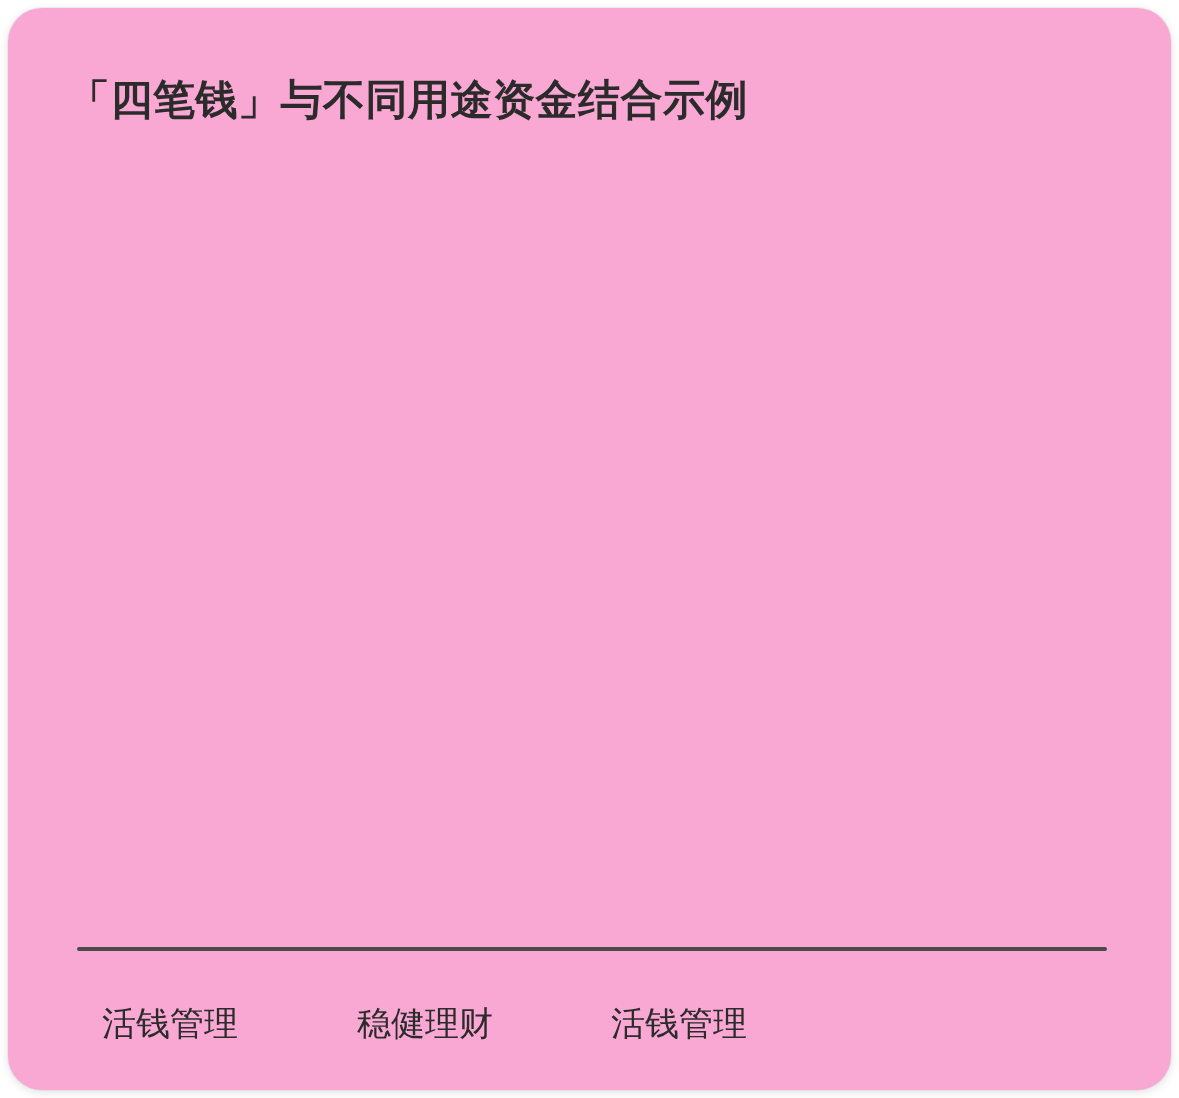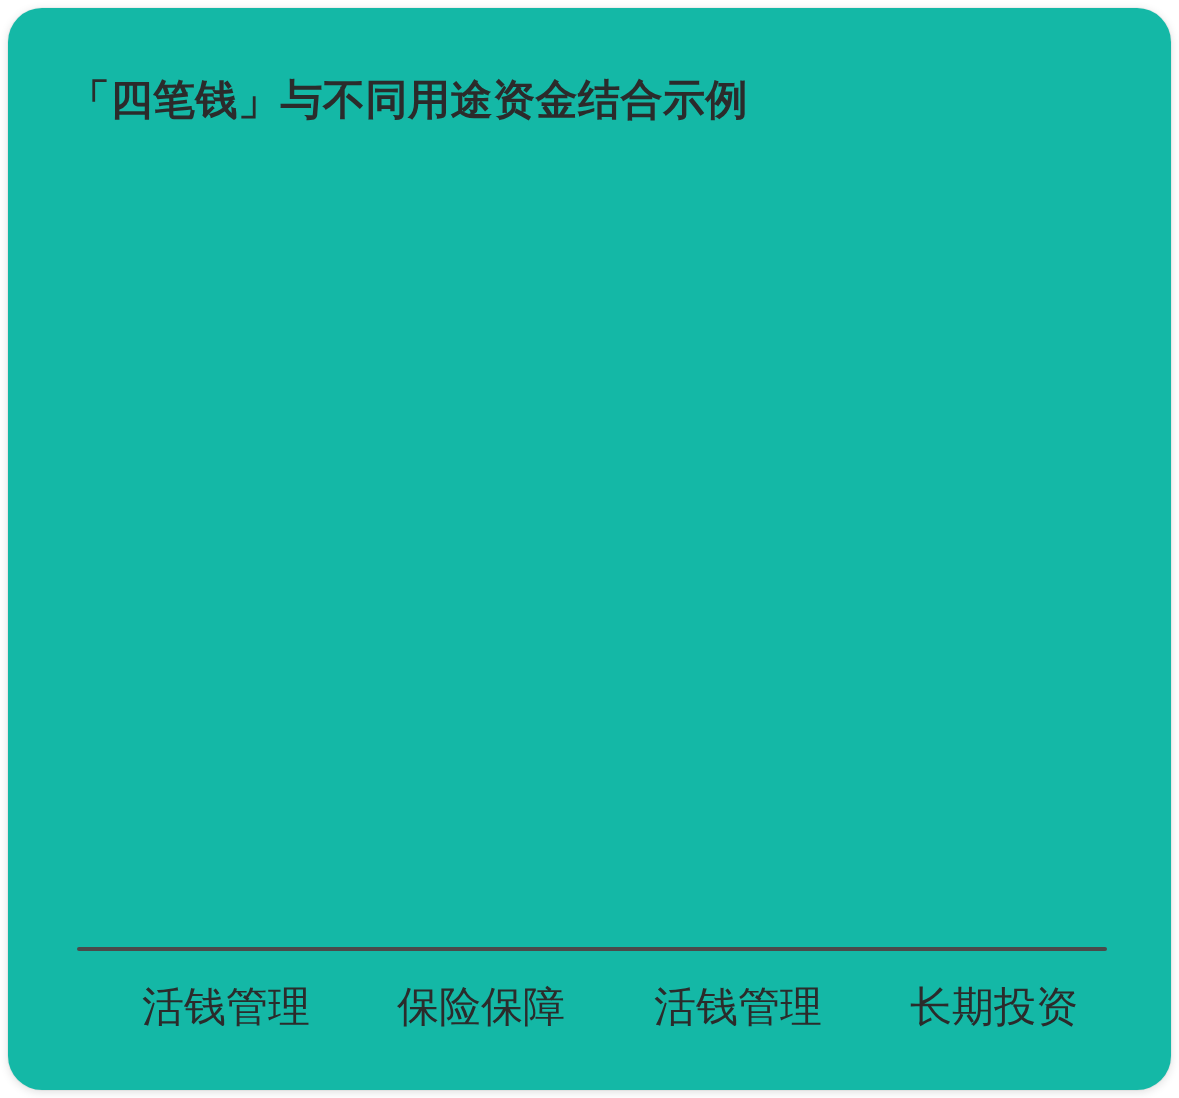--- a/index.html
+++ b/index.html
@@ -14,21 +14,21 @@
     font-family: "Liberation Sans", "DejaVu Sans", sans-serif;
     overflow: hidden;
   }
 
   #card {
     position: absolute;
     left: 8px;
     top: 8px;
     width: 1163px;
     height: 1082px;
-    background: #14b8a6;
+    background: #f9a8d4;
     border-radius: 34px;
     box-shadow: 0 2px 10px rgba(0,0,0,0.13), 0 0 0 1px rgba(0,0,0,0.035);
     overflow: hidden;
   }
 
   #chart-title {
     position: absolute;
     left: 60px;
     top: 64px;
     font-size: 42px;
@@ -57,24 +57,24 @@
     border-radius: 2px;
   }
 
   .column {
     position: absolute;
     bottom: 0;
   }
 
   .cat-label {
     position: absolute;
-    top: 971px;
-    font-size: 42px;
+    top: 993px;
+    font-size: 34px;
     color: #2b2b2b;
-    text-align: right;
+    text-align: left;
     white-space: nowrap;
   }
 </style>
 </head>
 <body>
 
 <div id="card">
 
   <div id="chart-title">「四笔钱」与不同用途资金结合示例</div>
 
@@ -99,18 +99,17 @@
     </div>
 
     <div class="column">
       
       
     </div>
 
     <div id="baseline"></div>
 
     <div class="cat-label" style="left:94px;  width:208px;">活钱管理</div>
-    <div class="cat-label" style="left:349px; width:208px;">保险保障</div>
+    <div class="cat-label" style="left:349px; width:208px;">稳健理财</div>
     <div class="cat-label" style="left:603px; width:211px;">活钱管理</div>
-    <div class="cat-label" style="left:858px; width:212px;">长期投资</div>
 
   </div>
 </div>
 
 </body></html>

